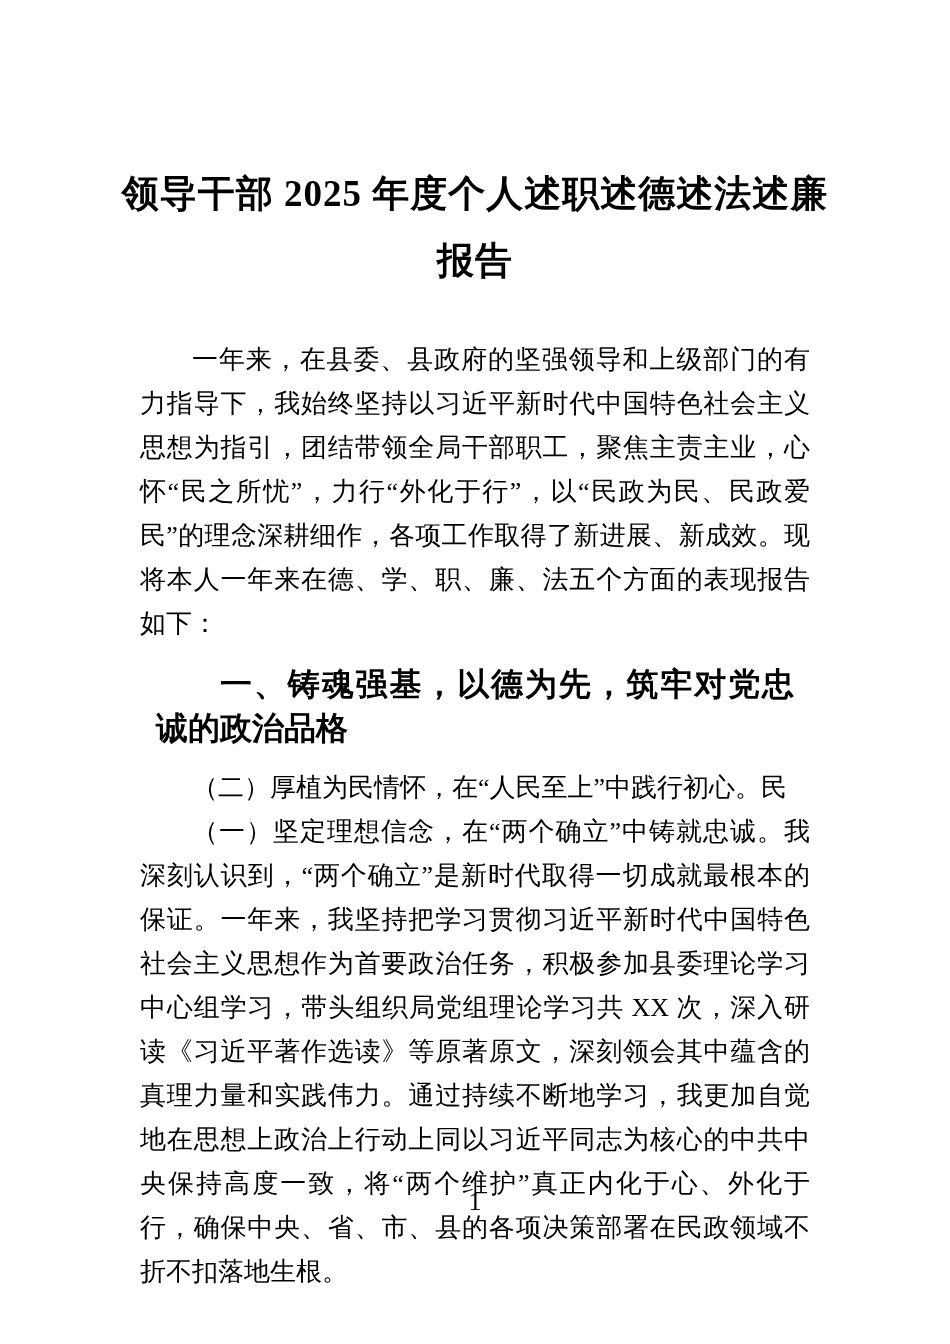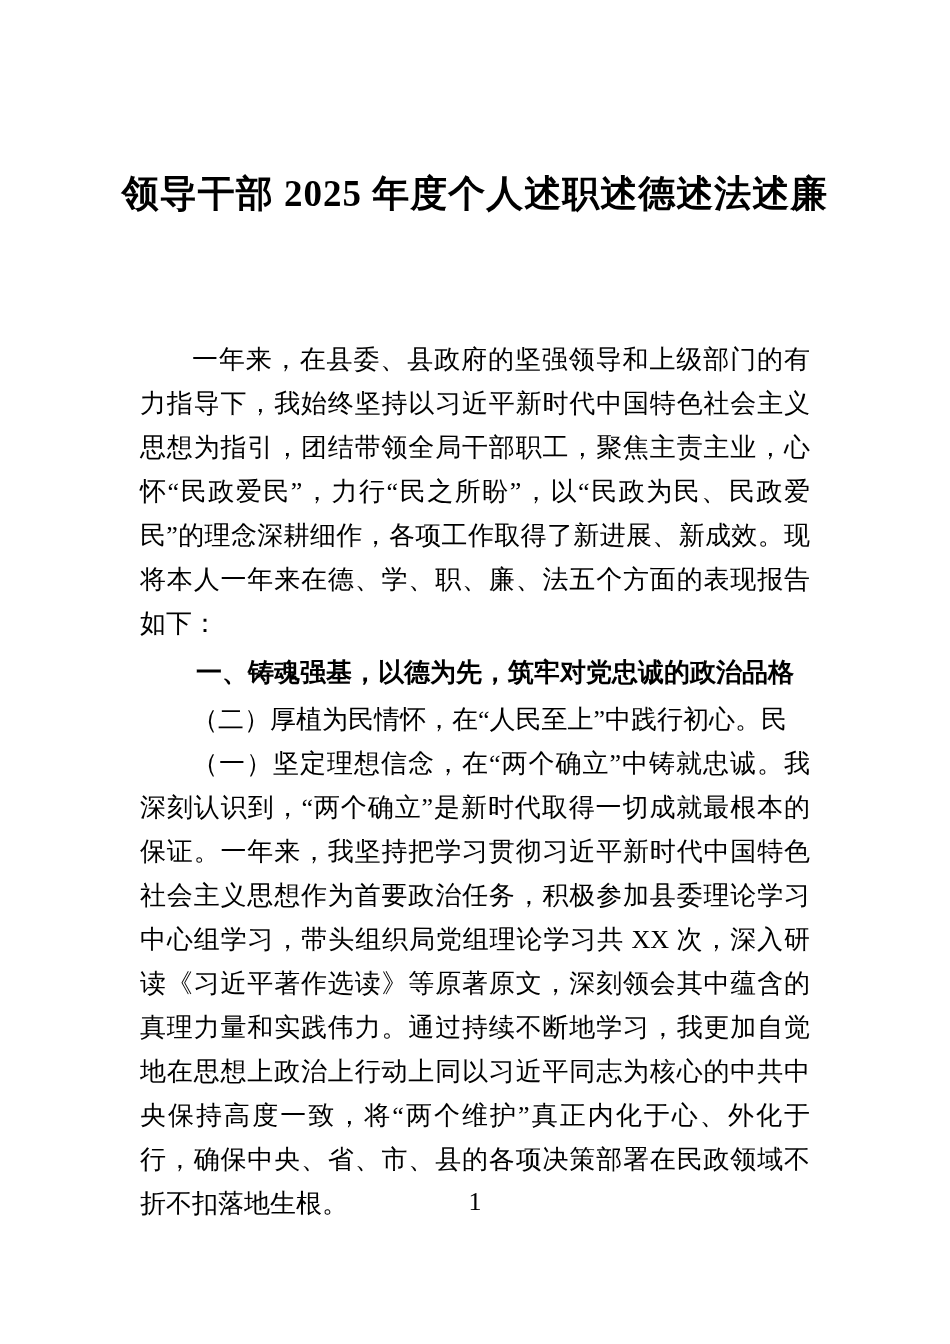--- a/index.html
+++ b/index.html
@@ -41,23 +41,23 @@
   .body-para {
     margin: 0;
     font-family: "Liberation Serif", "DejaVu Serif", serif;
     font-size: 26px;
     line-height: 44px;
     text-align: justify;
     text-indent: 2em;
     font-weight: normal;
   }
   .section-heading {
-    margin: 4px;
+    margin: 16px;
     font-family: "Liberation Sans", "DejaVu Sans", sans-serif;
-    font-size: 26px;
+    font-size: 32px;
     line-height: 44px;
     text-indent: 2em;
     font-weight: bold;
     text-align: justify;
   }
   .page-number {
     position: absolute;
     top: 1180px;
     left: 0;
     width: 950px;
@@ -67,24 +67,25 @@
     line-height: 44px;
   }
 </style>
 </head>
 <body>
 
 <div class="page">
 
   <h1 class="doc-title">
     <span class="title-line">领导干部 2025 年度个人述职述德述法述廉</span>
+    <span class="title-line">报告</span>
   </h1>
 
   <div class="content">
-    <p class="body-para">一年来，在县委、县政府的坚强领导和上级部门的有力指导下，我始终坚持以习近平新时代中国特色社会主义思想为指引，团结带领全局干部职工，聚焦主责主业，心怀“民政爱民”，力行“民之所盼”，以“民政为民、民政爱民”的理念深耕细作，各项工作取得了新进展、新成效。现将本人一年来在德、学、职、廉、法五个方面的表现报告如下：</p>
+    <p class="body-para">一年来，在县委、县政府的坚强领导和上级部门的有力指导下，我始终坚持以习近平新时代中国特色社会主义思想为指引，团结带领全局干部职工，聚焦主责主业，心怀“民之所忧”，力行“外化于行”，以“民政为民、民政爱民”的理念深耕细作，各项工作取得了新进展、新成效。现将本人一年来在德、学、职、廉、法五个方面的表现报告如下：</p>
 
     <h2 class="section-heading">一、铸魂强基，以德为先，筑牢对党忠诚的政治品格</h2>
 
     <p class="body-para">（二）厚植为民情怀，在“人民至上”中践行初心。民</p>
 
     <p class="body-para">（一）坚定理想信念，在“两个确立”中铸就忠诚。我深刻认识到，“两个确立”是新时代取得一切成就最根本的保证。一年来，我坚持把学习贯彻习近平新时代中国特色社会主义思想作为首要政治任务，积极参加县委理论学习中心组学习，带头组织局党组理论学习共 XX 次，深入研读《习近平著作选读》等原著原文，深刻领会其中蕴含的真理力量和实践伟力。通过持续不断地学习，我更加自觉地在思想上政治上行动上同以习近平同志为核心的中共中央保持高度一致，将“两个维护”真正内化于心、外化于行，确保中央、省、市、县的各项决策部署在民政领域不折不扣落地生根。</p>
   </div>
 
   <div class="page-number">1</div>
 

